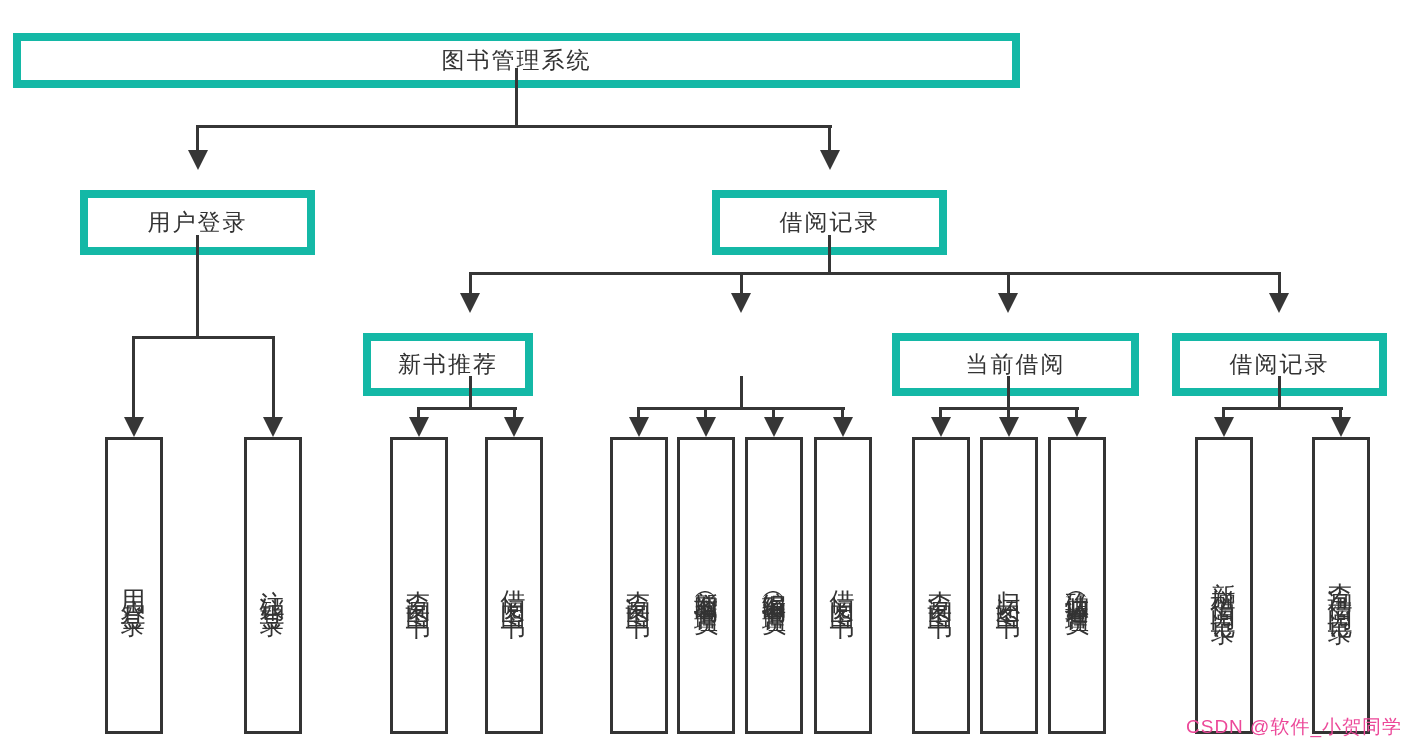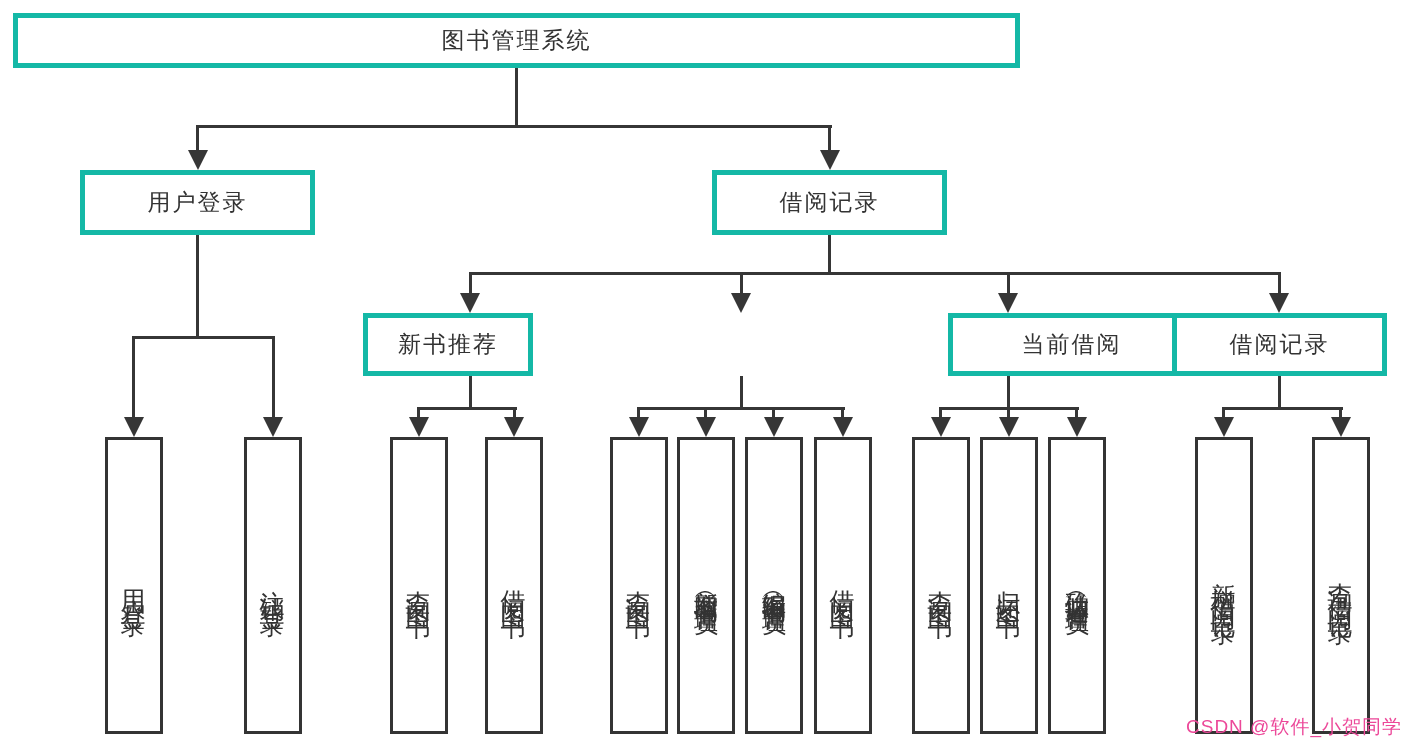--- a/index.html
+++ b/index.html
@@ -3,22 +3,22 @@
 <meta charset="utf-8">
 <style>
   html,body{margin:0;padding:0;background:#ffffff;}
   #canvas{
     position:relative;width:1405px;height:747px;background:#ffffff;overflow:hidden;
     font-family:"Liberation Sans","DejaVu Sans",sans-serif;color:#333333;
   }
   
   .hbox{
     position:absolute;box-sizing:border-box;background:#ffffff;
-    border:5px solid #14b8a6;display:flex;align-items:center;justify-content:center;
-    font-size:23px;letter-spacing:2px;color:#333333;white-space:nowrap;
+    border:8px solid #14b8a6;display:flex;align-items:center;justify-content:center;
+    font-size:23px;letter-spacing:2px;color:#333333;white-space:nowrap;margin-top:20px;
   }
   
   .vbox{
     position:absolute;box-sizing:border-box;background:#ffffff;top:437px;width:58px;height:297px;
     border:3px solid #343434;display:flex;align-items:center;justify-content:center;
     writing-mode:vertical-rl;text-orientation:mixed;
     font-size:25px;letter-spacing:8px;color:#333333;
   }
   .vbox.long{letter-spacing:3px;font-size:24px;}
   
@@ -42,21 +42,21 @@
 
   <div class="hbox" style="left:13px;top:13px;width:1007px;height:55px">图书管理系统</div>
 
   <div class="hbox" style="left:80px;top:170px;width:235px;height:65px">用户登录</div>
 
   <div class="hbox" style="left:712px;top:170px;width:235px;height:65px">借阅记录</div>
 
   <div class="hbox" style="left:363px;top:313px;width:170px;height:63px">新书推荐</div>
 
 
-  <div class="hbox" style="left:948px;top:313px;width:247px;height:63px">当前借阅</div>
+  <div class="hbox" style="left:892px;top:313px;width:247px;height:63px">当前借阅</div>
 
   <div class="hbox" style="left:1172px;top:313px;width:215px;height:63px">借阅记录</div>
 
   <div class="vbox" style="left:105px">用户登录</div>
   <div class="vbox" style="left:244px">注销登录</div>
 
   <div class="vbox" style="left:390px">查询图书</div>
   <div class="vbox" style="left:485px">借阅图书</div>
 
   <div class="vbox" style="left:610px">查询图书</div>

